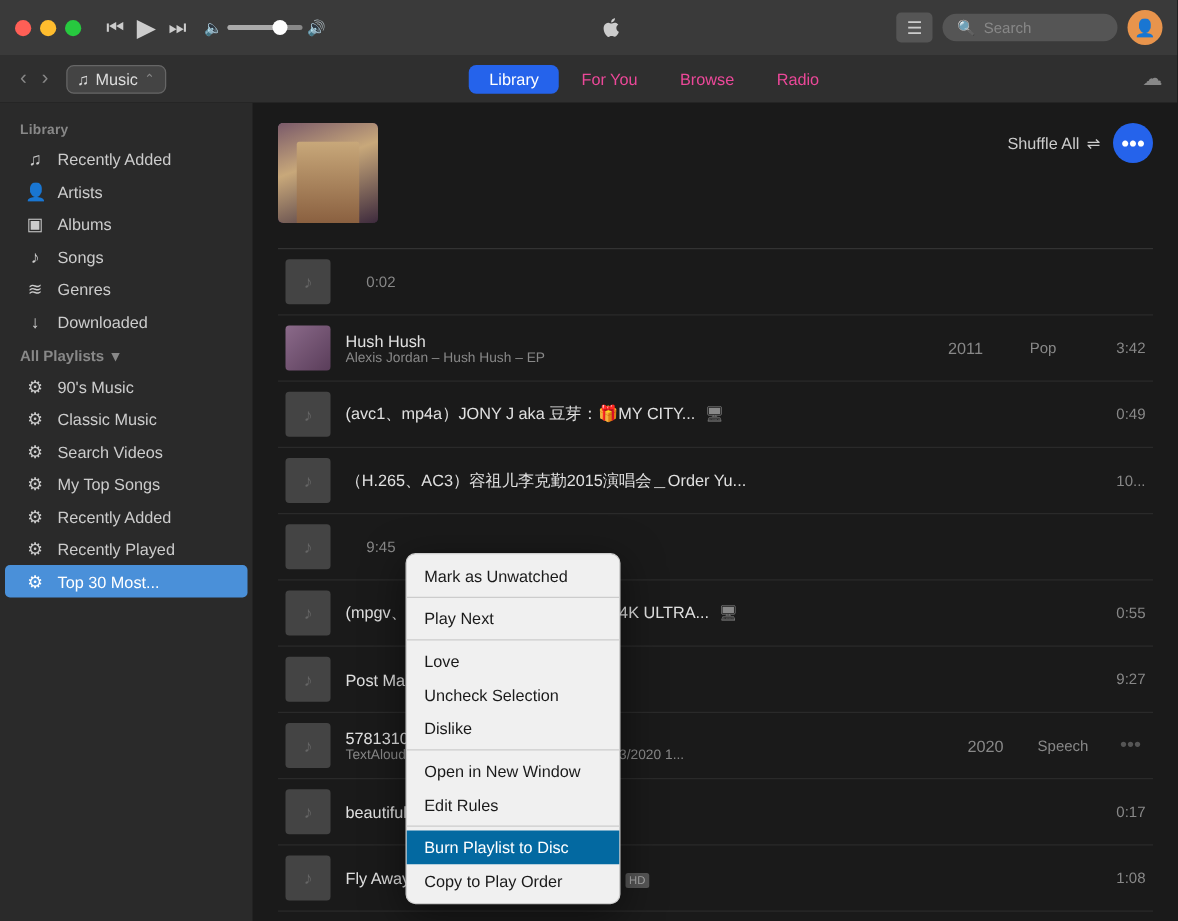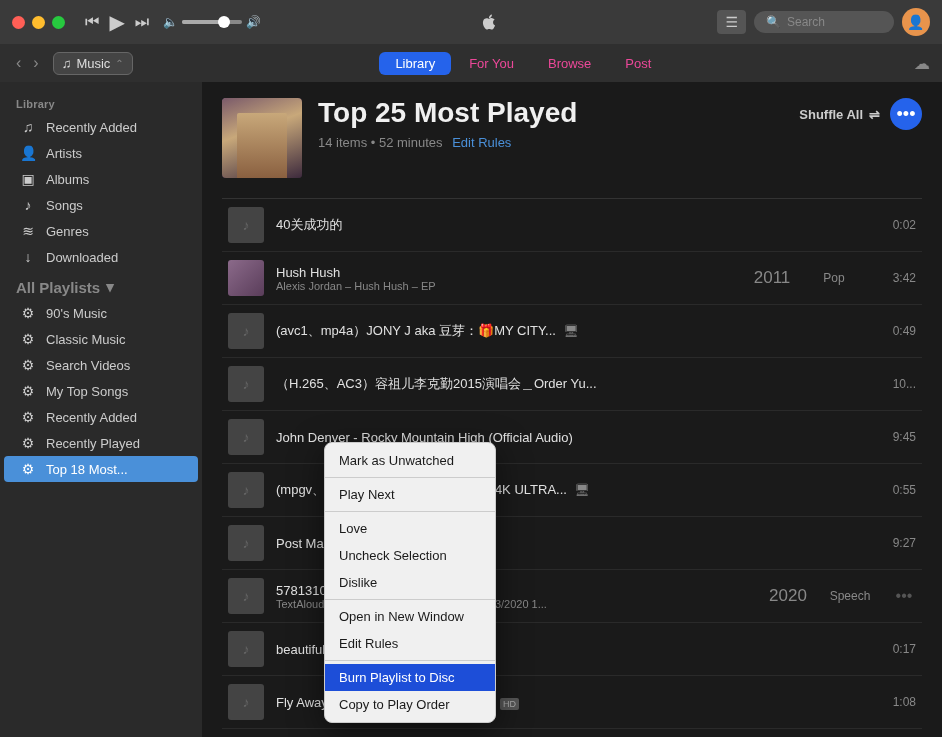--- a/index.html
+++ b/index.html
@@ -239,21 +239,21 @@
     .playlists-header {
       display: flex;
       align-items: center;
       gap: 6px;
       padding: 8px 16px 4px;
       font-size: 11px;
       color: #888;
       font-weight: 600;
       cursor: pointer;
     }
-    .playlists-header span { font-size: 15px; }
+    .playlists-header span { font-size: 12px; }
 
     
     .content {
       flex: 1;
       background: #1a1a1a;
       overflow-y: auto;
       padding: 16px 20px;
       position: relative;
     }
     .playlist-header {
@@ -311,21 +311,20 @@
     }
     .shuffle-btn {
       display: flex;
       align-items: center;
       gap: 6px;
       color: #ccc;
       font-size: 13px;
       cursor: pointer;
       background: none;
       border: none;
-      font-weight: bold;
     }
     .more-btn {
       width: 32px;
       height: 32px;
       border-radius: 50%;
       background: #2563eb;
       border: none;
       color: white;
       font-size: 18px;
       cursor: pointer;
@@ -370,21 +369,21 @@
       text-overflow: ellipsis;
     }
     .track-artist {
       font-size: 11px;
       color: #888;
       white-space: nowrap;
       overflow: hidden;
       text-overflow: ellipsis;
     }
     .track-year {
-      font-size: 17px;
+      font-size: 13px;
       color: #888;
       width: 40px;
       text-align: center;
     }
     .track-genre {
       font-size: 12px;
       color: #888;
       width: 60px;
       text-align: center;
     }
@@ -427,21 +426,21 @@
       padding: 4px 0;
       border: 1px solid #ccc;
     }
     .ctx-item {
       padding: 6px 14px;
       font-size: 13px;
       color: #1a1a1a;
       cursor: pointer;
     }
     .ctx-item.active-item {
-      background: #1d4ed8;
+      background: #0369a1;
       color: white;
     }
     .ctx-separator {
       height: 1px;
       background: #ccc;
       margin: 3px 0;
     }
   </style>
 </head>
 <body>
@@ -487,21 +486,21 @@
   </div>
   <div class="source-selector">
     <span style="font-size:13px;">♫</span>
     <span>Music</span>
     <span style="font-size:10px; color:#888;">⌃</span>
   </div>
   <div class="tab-group">
     <button class="tab active">Library</button>
     <button class="tab">For You</button>
     <button class="tab">Browse</button>
-    <button class="tab">Post</button>
+    <button class="tab">Radio</button>
   </div>
   <span class="cloud-icon">☁</span>
 </div>
 
 <div class="main">
 
   <div class="sidebar">
     <div class="sidebar-section-label">Library</div>
 
     <div class="sidebar-item">
@@ -553,57 +552,47 @@
     <div class="sidebar-item">
       <span class="sidebar-icon">⚙</span>
       <span>Recently Added</span>
     </div>
     <div class="sidebar-item">
       <span class="sidebar-icon">⚙</span>
       <span>Recently Played</span>
     </div>
     <div class="sidebar-item active">
       <span class="sidebar-icon">⚙</span>
-      <span>Top 18 Most...</span>
+      <span>Top 30 Most...</span>
     </div>
   </div>
 
   <div class="content">
     <div class="playlist-header">
       <div class="playlist-cover">
         <div class="playlist-cover-img">
 
           <div style="width:80px;height:80px;background:linear-gradient(160deg,#7a5a6a 0%,#c8a87a 40%,#3d2a3d 100%);border-radius:4px;display:flex;align-items:flex-end;justify-content:center;overflow:hidden;">
             <div style="width:50px;height:65px;background:linear-gradient(180deg,#c8a87a,#8a6040);border-radius:2px 2px 0 0;margin-bottom:0;"></div>
           </div>
-        </div>
-      </div>
-      <div class="playlist-info">
-        <div class="playlist-title">Top 25 Most Played</div>
-        <div class="playlist-meta">
-          <span>14 items • 52 minutes</span>
-          <a class="edit-rules-link">Edit Rules</a>
         </div>
       </div>
       <div class="playlist-actions">
         <button class="shuffle-btn">
           <span>Shuffle All</span>
           <span>⇌</span>
         </button>
         <button class="more-btn">•••</button>
       </div>
     </div>
 
     <div class="track-list">
 
       <div class="track-row">
         <div class="track-thumb">♪</div>
-        <div class="track-info">
-          <div class="track-name">40关成功的</div>
-        </div>
         <div class="track-duration">0:02</div>
       </div>
 
       <div class="track-row">
         <div class="track-thumb has-art" style="background:linear-gradient(135deg,#8B6A8A,#5a3d5a);"></div>
         <div class="track-info">
           <div class="track-name">Hush Hush</div>
           <div class="track-artist">Alexis Jordan – Hush Hush – EP</div>
         </div>
         <div class="track-year">2011</div>
@@ -625,23 +614,20 @@
       <div class="track-row">
         <div class="track-thumb">♪</div>
         <div class="track-info">
           <div class="track-name">（H.265、AC3）容祖儿李克勤2015演唱会＿Order Yu...</div>
         </div>
         <div class="track-duration">10...</div>
       </div>
 
       <div class="track-row">
         <div class="track-thumb">♪</div>
-        <div class="track-info">
-          <div class="track-name">John Denver - Rocky Mountain High (Official Audio)</div>
-        </div>
         <div class="track-duration">9:45</div>
       </div>
 
       <div class="track-row">
         <div class="track-thumb">♪</div>
         <div class="track-info">
           <div class="track-name">
             <span>(mpgv、mpga）AQUAMAN Trailer 2 (4K ULTRA...</span>
             <span class="screen-icon">🖥</span>
           </div>

